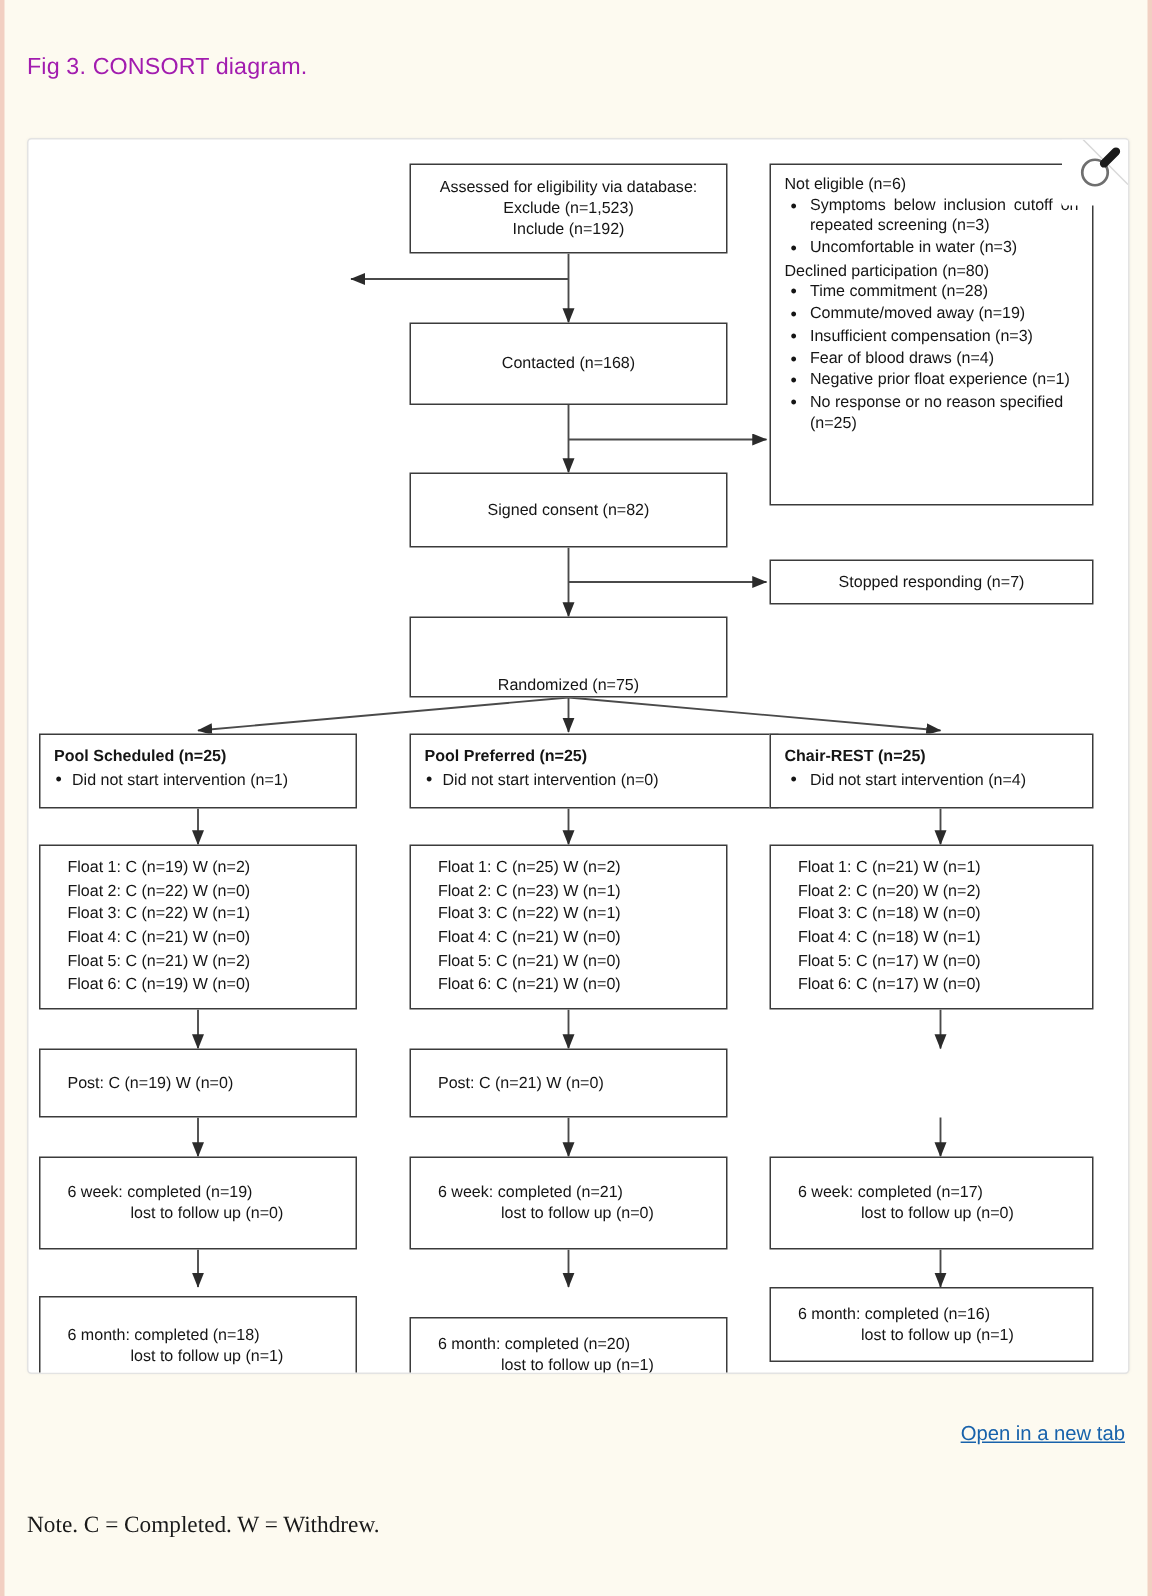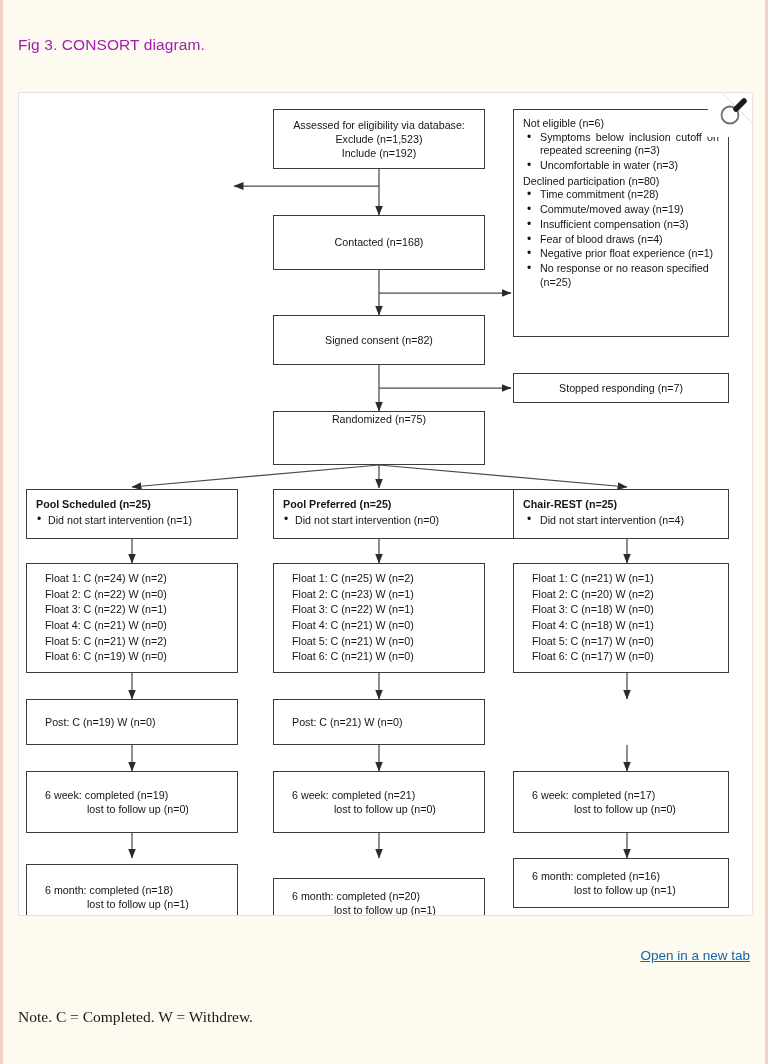--- a/index.html
+++ b/index.html
@@ -190,21 +190,21 @@
     </div>
 
     <div class="nbox ctr" style="left:254px; top:222px; width:212px; height:50px; display:flex; align-items:center; justify-content:center;">
       <span class="ln">Signed consent (n=82)</span>
     </div>
 
     <div class="nbox ctr" style="left:494px; top:280px; width:216px; height:30px; display:flex; align-items:center; justify-content:center;">
       <span class="ln">Stopped responding (n=7)</span>
     </div>
 
-    <div class="nbox ctr" style="left:254px; top:318px; width:212px; height:54px; display:flex; align-items:flex-start; justify-content:center;">
+    <div class="nbox ctr" style="left:254px; top:318px; width:212px; height:54px; display:flex; align-items:flex-end; justify-content:center;">
       <span class="ln">Randomized (n=75)</span>
     </div>
 
     <div class="nbox lft pad-l" style="left:494px; top:16px; width:216px; height:228px; line-height:1.28;">
       <div>Not eligible (n=6)</div>
       <ul class="bullets">
         <li class="just">Symptoms below inclusion cutoff on repeated screening (n=3)</li>
         <li>Uncomfortable in water (n=3)</li>
       </ul>
       <div style="margin-top:2px;">Declined participation (n=80)</div>
@@ -218,21 +218,21 @@
       </ul>
     </div>
 
     <div class="nbox lft pad-l arm-head" style="left:7px; top:396px; width:212px; height:50px;">
       <div class="hd">Pool Scheduled (n=25)</div>
       <ul class="bullets tight">
         <li>Did not start intervention (n=1)</li>
       </ul>
     </div>
     <div class="nbox lft pad-l arm-rows" style="left:7px; top:470px; width:212px; height:110px; padding-left:18px;">
-      <span class="ln">Float 1: C (n=24) W (n=2)</span>
+      <span class="ln">Float 1: C (n=19) W (n=2)</span>
       <span class="ln">Float 2: C (n=22) W (n=0)</span>
       <span class="ln">Float 3: C (n=22) W (n=1)</span>
       <span class="ln">Float 4: C (n=21) W (n=0)</span>
       <span class="ln">Float 5: C (n=21) W (n=2)</span>
       <span class="ln">Float 6: C (n=19) W (n=0)</span>
     </div>
     <div class="nbox lft" style="left:7px; top:606px; width:212px; height:46px; display:flex; align-items:center; padding-left:18px;">
       <span class="ln">Post: C (n=19) W (n=0)</span>
     </div>
     <div class="nbox lft" style="left:7px; top:678px; width:212px; height:62px; display:flex; flex-direction:column; justify-content:center; padding-left:18px;">

